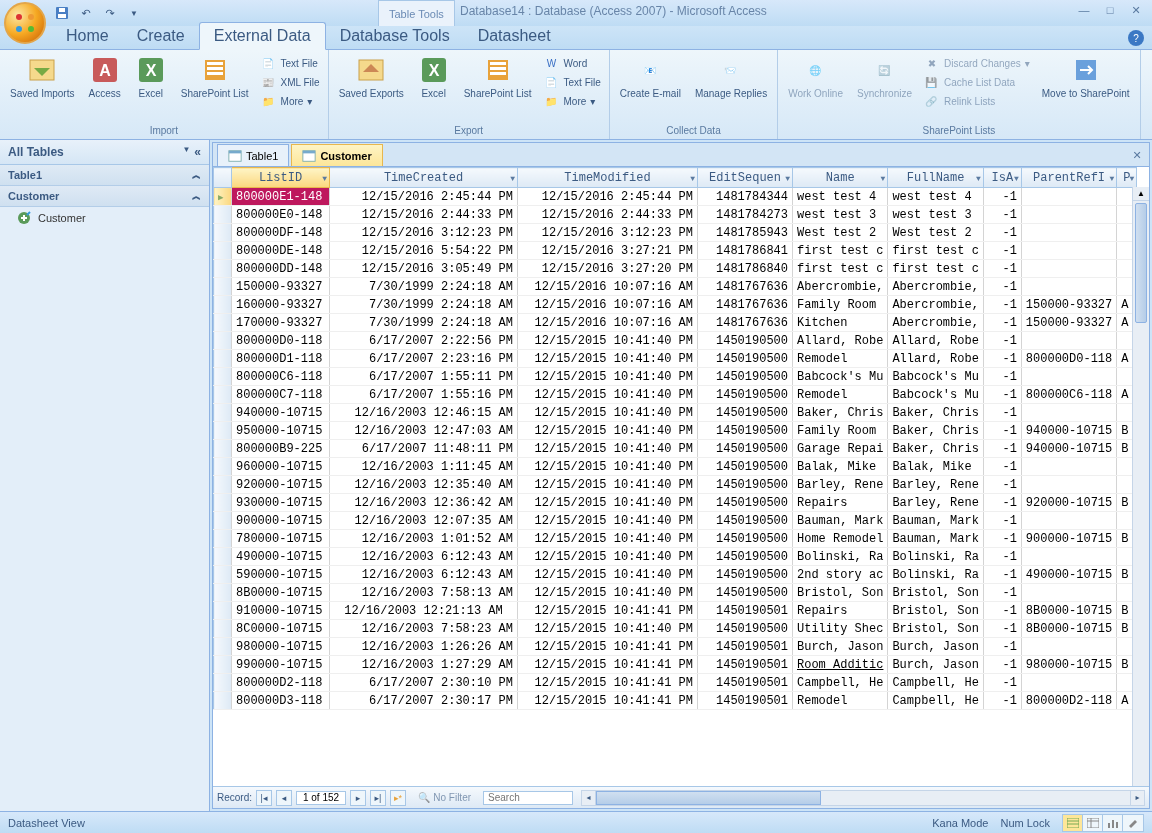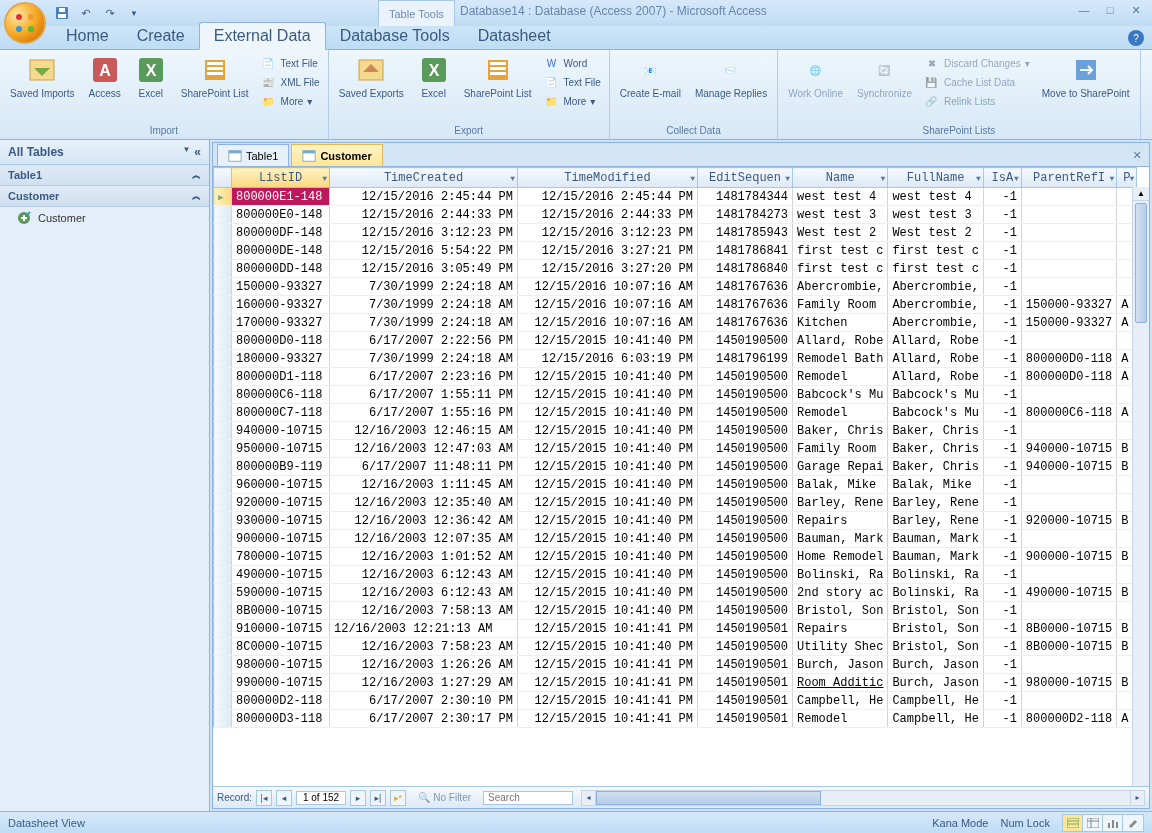--- a/index.html
+++ b/index.html
@@ -433,44 +433,32 @@
               <td class="num" style="text-align: right; width: 180px;">12/15/2015 10:41:40 PM</td>
               <td class="num" style="width: 95px;">1450190500</td>
               <td style="width: 95px;">Allard, Robe</td>
               <td style="width: 90px;">Allard, Robe</td>
               <td class="num" style="width: 38px;">-1</td>
               <td style="width: 95px;"></td>
               <td style="width: 20px;"></td>
             </tr>
             <tr>
               <td class="row-selector"></td>
-              <td style="width: 98px;">180000-93327</td>
-              <td class="num" style="text-align: right; width: 188px;">7/30/1999 2:24:18 AM</td>
-              <td class="num" style="text-align: right; width: 180px;">12/15/2016 6:03:19 PM</td>
-              <td class="num" style="width: 95px;">1481796199</td>
-              <td style="width: 95px;">Remodel Bath</td>
+              <td style="width: 98px; margin-top: 16px;">800000D1-118</td>
+              <td class="num" style="text-align: right; width: 188px;">6/17/2007 2:23:16 PM</td>
+              <td class="num" style="text-align: right; width: 180px;">12/15/2015 10:41:40 PM</td>
+              <td class="num" style="width: 95px;">1450190500</td>
+              <td style="width: 95px;">Remodel</td>
               <td style="width: 90px;">Allard, Robe</td>
               <td class="num" style="width: 38px;">-1</td>
               <td style="width: 95px;">800000D0-118</td>
               <td style="width: 20px;">A</td>
             </tr>
             <tr>
               <td class="row-selector"></td>
-              <td style="width: 98px; margin-top: 16px;">800000D1-118</td>
-              <td class="num" style="text-align: right; width: 188px;">6/17/2007 2:23:16 PM</td>
-              <td class="num" style="text-align: right; width: 180px;">12/15/2015 10:41:40 PM</td>
-              <td class="num" style="width: 95px;">1450190500</td>
-              <td style="width: 95px;">Remodel</td>
-              <td style="width: 90px;">Allard, Robe</td>
-              <td class="num" style="width: 38px;">-1</td>
-              <td style="width: 95px;">800000D0-118</td>
-              <td style="width: 20px;">A</td>
-            </tr>
-            <tr>
-              <td class="row-selector"></td>
               <td style="width: 98px;">800000C6-118</td>
               <td class="num" style="text-align: right; width: 188px;">6/17/2007 1:55:11 PM</td>
               <td class="num" style="text-align: right; width: 180px;">12/15/2015 10:41:40 PM</td>
               <td class="num" style="width: 95px;">1450190500</td>
               <td style="width: 95px;">Babcock's Mu</td>
               <td style="width: 90px;">Babcock's Mu</td>
               <td class="num" style="width: 38px;">-1</td>
               <td style="width: 95px;"></td>
               <td style="width: 20px;"></td>
             </tr>
@@ -505,21 +493,21 @@
               <td class="num" style="text-align: right; width: 180px;">12/15/2015 10:41:40 PM</td>
               <td class="num" style="width: 95px;">1450190500</td>
               <td style="width: 95px;">Family Room</td>
               <td style="width: 90px;">Baker, Chris</td>
               <td class="num" style="width: 38px;">-1</td>
               <td style="width: 95px;">940000-10715</td>
               <td style="width: 20px;">B</td>
             </tr>
             <tr>
               <td class="row-selector"></td>
-              <td style="width: 98px;">800000B9-119</td>
+              <td style="width: 98px;">800000B9-225</td>
               <td class="num" style="text-align: right; width: 188px;">6/17/2007 11:48:11 PM</td>
               <td class="num" style="text-align: right; width: 180px;">12/15/2015 10:41:40 PM</td>
               <td class="num" style="width: 95px;">1450190500</td>
               <td style="width: 95px;">Garage Repai</td>
               <td style="width: 90px;">Baker, Chris</td>
               <td class="num" style="width: 38px;">-1</td>
               <td style="width: 95px;">940000-10715</td>
               <td style="width: 20px;">B</td>
             </tr>
             <tr>
@@ -614,21 +602,21 @@
               <td class="num" style="width: 95px;">1450190500</td>
               <td style="width: 95px;">Bristol, Son</td>
               <td style="width: 90px;">Bristol, Son</td>
               <td class="num" style="width: 38px;">-1</td>
               <td style="width: 95px;"></td>
               <td style="width: 20px;"></td>
             </tr>
             <tr>
               <td class="row-selector"></td>
               <td style="width: 98px;">910000-10715</td>
-              <td class="num" style="text-align: left; width: 188px; font-family: Liberation Mono, monospace;">12/16/2003 12:21:13 AM</td>
+              <td class="num" style="text-align: center; width: 188px; font-family: Liberation Mono, monospace;">12/16/2003 12:21:13 AM</td>
               <td class="num" style="text-align: right; width: 180px;">12/15/2015 10:41:41 PM</td>
               <td class="num" style="width: 95px;">1450190501</td>
               <td style="width: 95px;">Repairs</td>
               <td style="width: 90px;">Bristol, Son</td>
               <td class="num" style="width: 38px;">-1</td>
               <td style="width: 95px;">8B0000-10715</td>
               <td style="width: 20px;">B</td>
             </tr>
             <tr>
               <td class="row-selector"></td>

